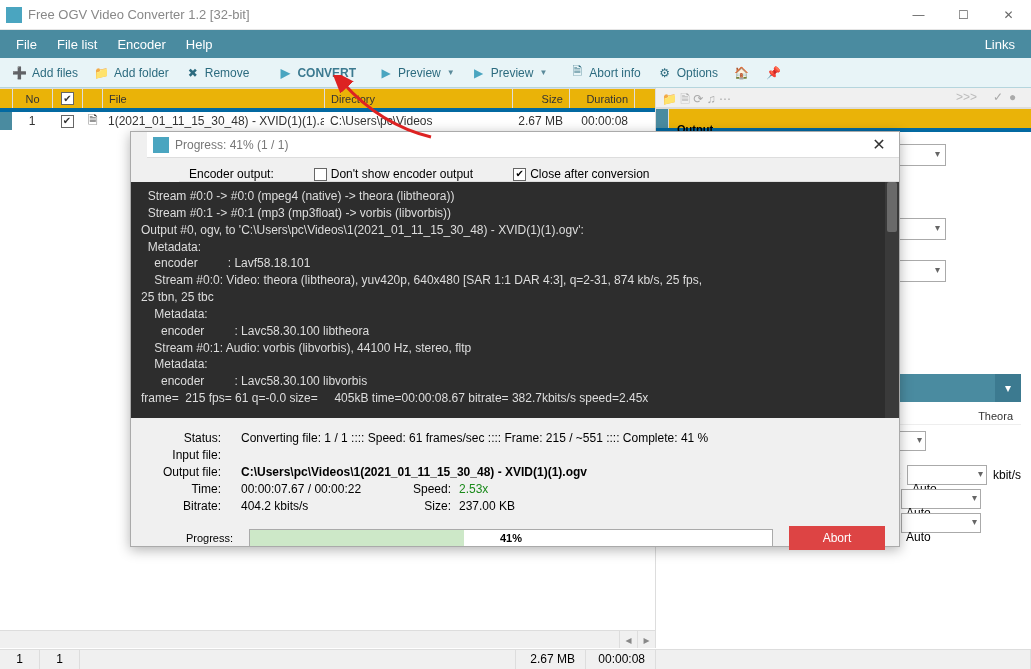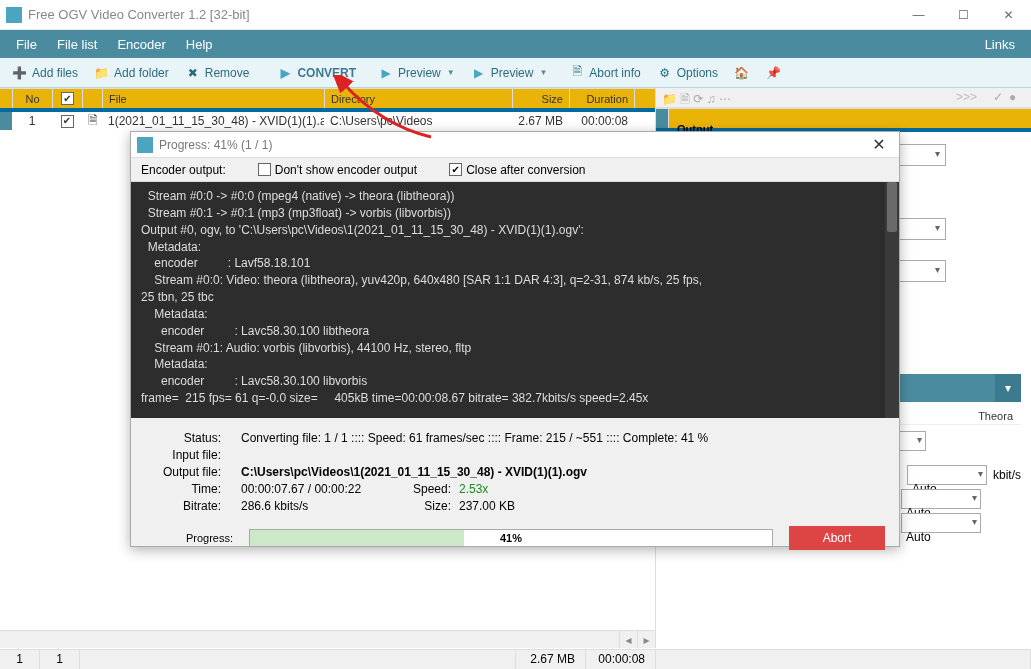--- a/index.html
+++ b/index.html
@@ -48,25 +48,25 @@
 .format-btn { flex:1; height:28px; background:#4a8ba0; display:flex; align-items:center; padding:0 8px; color:#fff; font-size:11px;}
 .format-dd { width:26px; background:#3c7a90; display:flex; align-items:center; justify-content:center; color:#fff;}
 .right-label-row { text-align:right; padding:2px 8px; font-size:11px; color:#333; border-bottom:1px solid #eee; margin-bottom:6px;}
 
 
 .statusbar { position:absolute; bottom:0; left:0; right:0; height:20px; background:#f0f0f0; border-top:1px solid #ddd; display:flex; font-size:11px; }
 .statusbar .cell { padding:2px 10px; border-right:1px solid #ddd; }
 
 
 .dialog { position:absolute; left:130px; top:131px; width:770px; height:416px; background:#f0f0f0; border:1px solid #aaa; box-shadow:0 3px 12px rgba(0,0,0,0.3); z-index:10; }
-.dlg-title { height:26px; background:#fff; display:flex; align-items:center; border-bottom:1px solid #ddd; }
+.dlg-title { height:26px; background:#fff; display:flex; align-items:center; border-bottom:1px solid #ddd;margin-left:16px; }
 .dlg-title .icon { width:16px; height:16px; background:#4aa5c0; margin:0 6px; }
 .dlg-title .txt { flex:1; color:#777; font-size:12px;}
 .dlg-title .close { width:40px; text-align:center; color:#333; font-size:16px;}
-.dlg-options { height:24px; background:#f0f0f0; display:flex; align-items:center; padding:0 10px; gap:32px; border-bottom:1px solid #ddd; font-size:11px;}
+.dlg-options { height:24px; background:#f0f0f0; display:flex; align-items:flex-end; padding:0 10px; gap:40px; border-bottom:1px solid #ddd; font-size:11px;margin-left:48px;}
 .dlg-options .chk { display:flex; align-items:center; gap:4px; }
 .console { background:#2d2d2d; color:#ddd; font-family:"Consolas",monospace; font-size:11px; padding:6px 10px; height:236px; overflow:hidden; white-space:pre; line-height:1.35; position:relative;}
 .console-scroll { position:absolute; right:0; top:0; bottom:0; width:14px; background:#3a3a3a; }
 .console-scroll .thumb { position:absolute; left:2px; right:2px; top:0; height:50px; background:#6a6a6a; border-radius:2px;}
 .info-grid { padding:10px 14px 6px; font-size:11px; }
 .info-row { display:flex; margin:3px 0; }
 .info-row .lbl { width:96px; text-align:right; padding-right:20px; }
 .info-row .val { flex:1; }
 .info-row .val.bold { font-weight:bold; }
 .info-row .col2 { width:180px; display:flex;}
@@ -297,21 +297,21 @@
     <div class="info-row">
       <div class="lbl">Time:</div>
         <div class="val" style="flex:0 0 160px">00:00:07.67 / 00:00:22</div>
       <div class="col2">
           <div class="lbl2">Speed:</div>
           <div class="green">2.53x</div>
         </div>
     </div>
     <div class="info-row">
       <div class="lbl">Bitrate:</div>
-        <div class="val" style="flex:0 0 160px">286.6 kbits/s</div>
+        <div class="val" style="flex:0 0 160px">404.2 kbits/s</div>
       <div class="col2">
           <div class="lbl2">Size:</div>
           <div>237.00 KB</div>
         </div>
     </div>
   </div>
   <div class="progress-row">
     <div class="lbl">Progress:</div>
     <div class="progress-bar">
       <div class="fill"></div>

